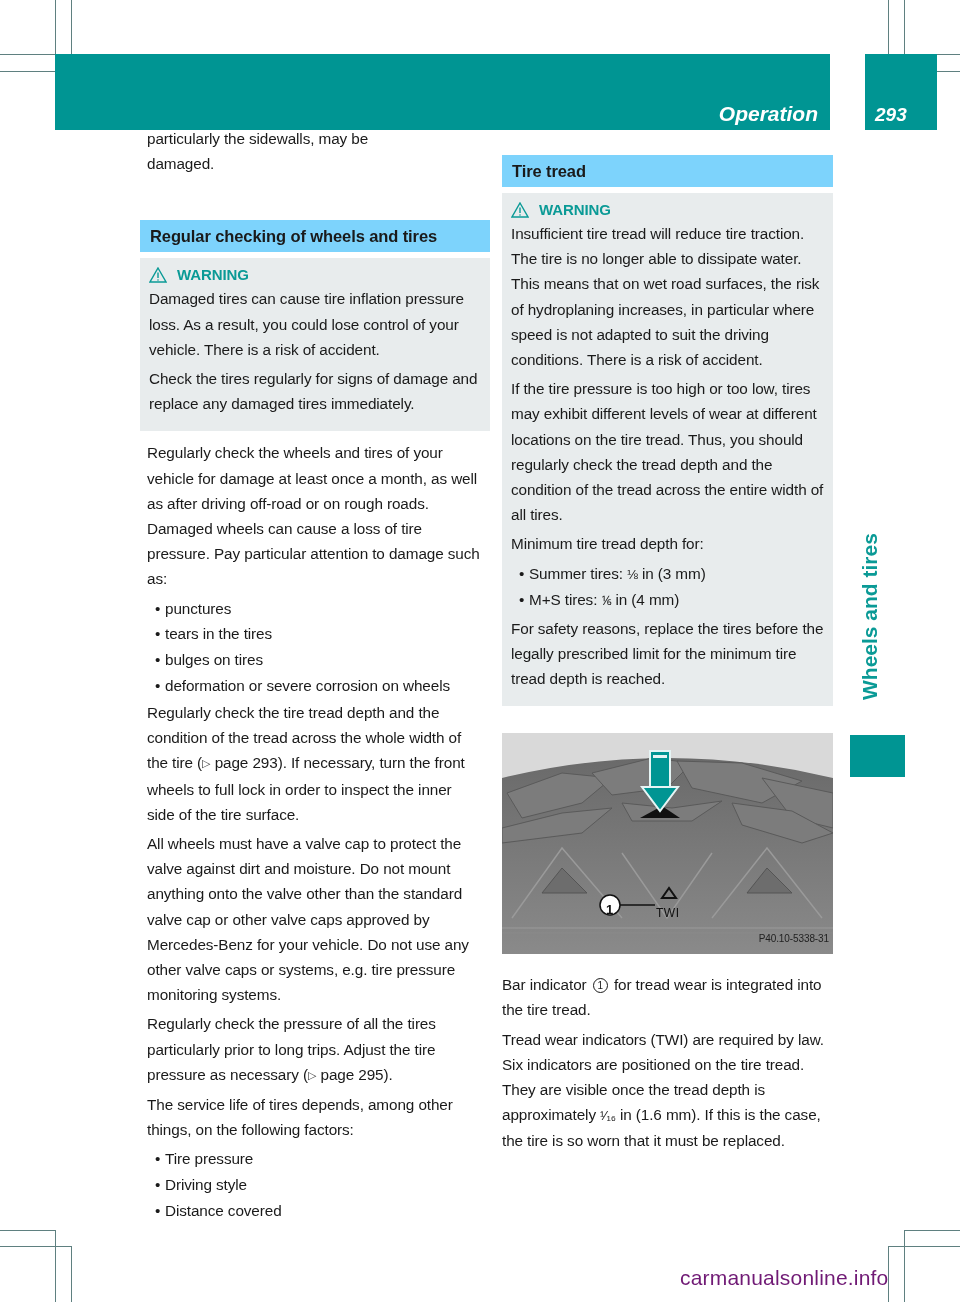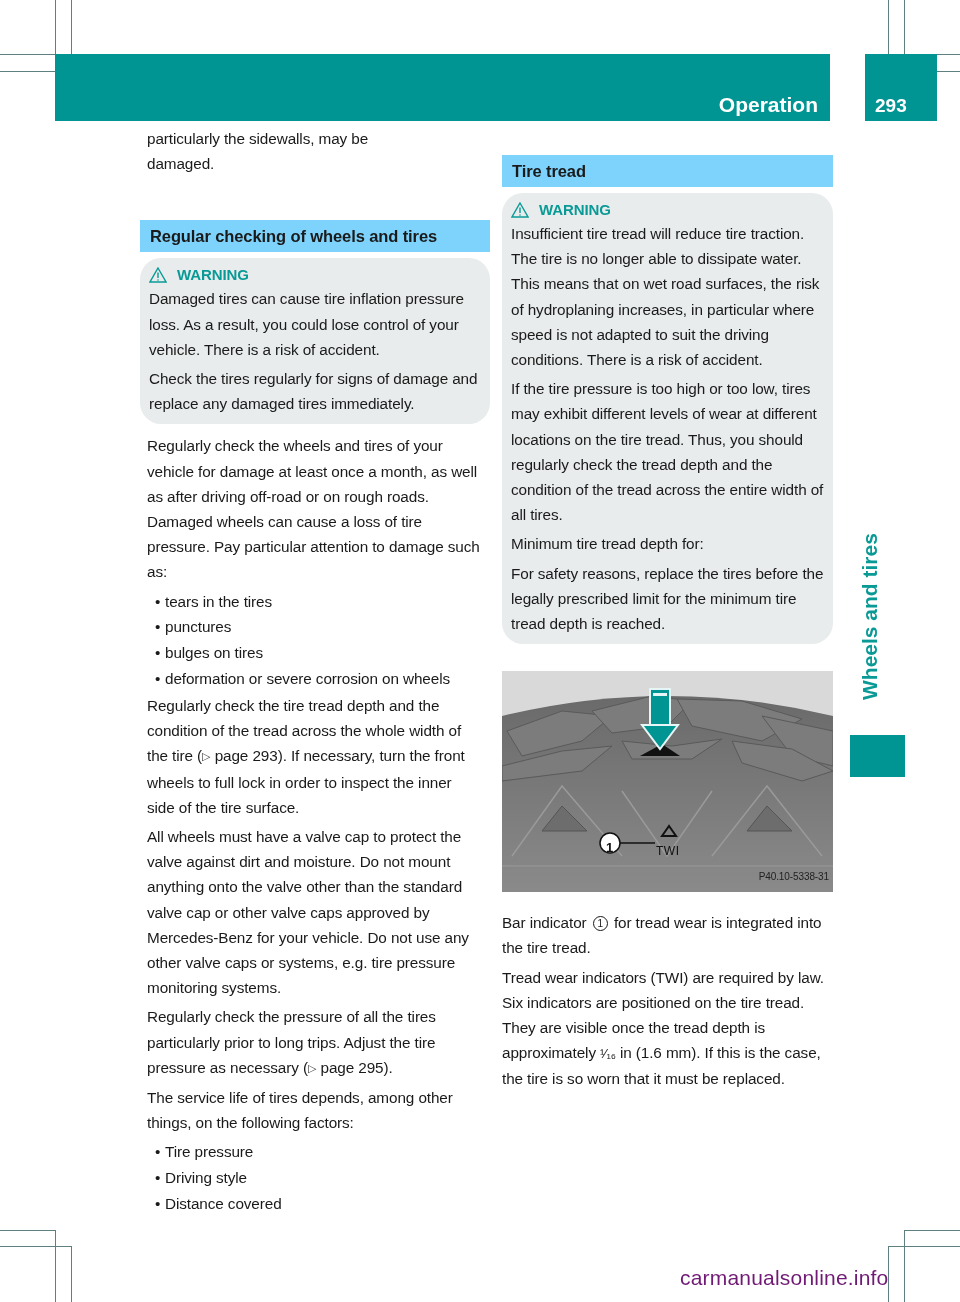--- a/index.html
+++ b/index.html
@@ -1,29 +1,29 @@
 <!DOCTYPE html>
 <html><head>
 <meta charset="utf-8">
 <style>
   html, body { margin:0; padding:0; }
   body { width:960px; height:1302px; position:relative; background:#ffffff; overflow:hidden;
          font-family:"Liberation Sans", sans-serif; color:#1a1a1a; }
   .crop { position:absolute; background:#5f8080; }
-  .hdr-bar { position:absolute; top:54px; height:67px; background:#009593; }
+  .hdr-bar { position:absolute; top:54px; height:76px; background:#009593;font-style:italic; }
   .hdr-bar.left { left:55px; width:775px; }
   .hdr-bar.right { left:833px; width:72px;margin-left:32px; }
   .hdr-title { position:absolute; right:12px; bottom:4px; color:#fff; font-weight:bold; font-size:21px; }
   .hdr-page { position:absolute; left:10px; bottom:4px; color:#fff; font-weight:bold; font-size:19px; }
   .col { position:absolute; font-size:15.3px; line-height:25.2px; letter-spacing:-0.1px; }
   .col.left { left:147px; width:334px; top:126px; }
   .col.right { left:502px; width:331px; top:155px; }
   p { margin:0 0 4px 0; }
   .section-head { background:#7dd3fc; font-weight:bold; font-size:16.5px; padding:5px 10px; margin:0; line-height:22px; }
-  .warn-box { background:#e8eced; padding:6px 8px 8px 9px; margin-top:4px;border-radius:21px; }
+  .warn-box { background:#e8eced; padding:6px 8px 15px 9px; margin-top:4px; }
   .warn-title { color:#0a9a96; font-weight:bold; font-size:15px; display:flex; align-items:center; gap:10px; line-height:22px; }
   .warn-icon { width:18px; height:16px; }
   ul.bul { list-style:none; margin:0 0 2px 0; padding:0 0 0 8px; }
   ul.bul li { margin:0 0 0.5px 0; position:relative; padding-left:10px; }
   ul.bul li::before { content:"•"; position:absolute; left:0; }
   .ref-arrow { font-size:11px; color:#333; vertical-align:1px; }
   .figure { position:relative; width:331px; height:221px; background:#d9d9d9; margin:27px 0 18px 0; overflow:hidden; }
   .fig-code { position:absolute; right:4px; bottom:3px; font-size:10px; color:#222; }
   .side-tab { position:absolute; left:850px; top:735px; width:55px; height:42px; background:#009593; }
   .side-label { position:absolute; left:858px; top:700px; transform-origin:left top; transform:rotate(-90deg);
@@ -79,22 +79,22 @@
         <circle cx="9" cy="13" r="0.8" fill="#0a9a96"></circle>
       </svg>
       <span>WARNING</span>
     </div>
     <p>Damaged tires can cause tire inflation pressure loss. As a result, you could lose control of your vehicle. There is a risk of accident.</p>
     <p style="margin-bottom:0;">Check the tires regularly for signs of damage and replace any damaged tires immediately.</p>
   </div>
 
   <p>Regularly check the wheels and tires of your vehicle for damage at least once a month, as well as after driving off-road or on rough roads. Damaged wheels can cause a loss of tire pressure. Pay particular attention to damage such as:</p>
   <ul class="bul">
+    <li>punctures</li>
     <li>tears in the tires</li>
-    <li>punctures</li>
     <li>bulges on tires</li>
     <li>deformation or severe corrosion on wheels</li>
   </ul>
   <p>
     <span>Regularly check the tire tread depth and the condition of the tread across the whole width of the tire (</span><span class="ref-arrow">▷</span>&nbsp;<a style="color:inherit;text-decoration:none;">page 293</a><span>). If necessary, turn the front wheels to full lock in order to inspect the inner side of the tire surface.</span>
   </p>
   <p>All wheels must have a valve cap to protect the valve against dirt and moisture. Do not mount anything onto the valve other than the standard valve cap or other valve caps approved by Mercedes-Benz for your vehicle. Do not use any other valve caps or systems, e.g. tire pressure monitoring systems.</p>
   <p>
     <span>Regularly check the pressure of all the tires particularly prior to long trips. Adjust the tire pressure as necessary (</span><span class="ref-arrow">▷</span>&nbsp;<a style="color:inherit;text-decoration:none;">page 295</a><span>).</span>
   </p>
@@ -114,20 +114,28 @@
       <svg class="warn-icon" viewBox="0 0 18 16">
         <path d="M9 1 L17 15 L1 15 Z" fill="none" stroke="#0a9a96" stroke-width="1.4"></path>
         <line x1="9" y1="5.5" x2="9" y2="11" stroke="#0a9a96" stroke-width="1.4"></line>
         <circle cx="9" cy="13" r="0.8" fill="#0a9a96"></circle>
       </svg>
       <span>WARNING</span>
     </div>
     <p>Insufficient tire tread will reduce tire traction. The tire is no longer able to dissipate water. This means that on wet road surfaces, the risk of hydroplaning increases, in particular where speed is not adapted to suit the driving conditions. There is a risk of accident.</p>
     <p>If the tire pressure is too high or too low, tires may exhibit different levels of wear at different locations on the tire tread. Thus, you should regularly check the tread depth and the condition of the tread across the entire width of all tires.</p>
     <p>Minimum tire tread depth for:</p>
+    <ul class="bul">
+      <li>
+        <span>Summer tires: </span><span class="frac">⅛</span><span> in (3 mm)</span>
+      </li>
+      <li>
+        <span>M+S tires: </span><span class="frac">⅙</span><span> in (4 mm)</span>
+      </li>
+    </ul>
     <p style="margin-bottom:0;">For safety reasons, replace the tires before the legally prescribed limit for the minimum tire tread depth is reached.</p>
   </div>
 
   <div class="figure">
     <svg width="331" height="221" viewBox="0 0 331 221">
       <defs>
         <linearGradient id="tireG" x1="0" y1="0" x2="0" y2="1">
           <stop offset="0" stop-color="#6a6a6a"></stop>
           <stop offset="0.5" stop-color="#7a7a7a"></stop>
           <stop offset="1" stop-color="#8a8a8a"></stop>

